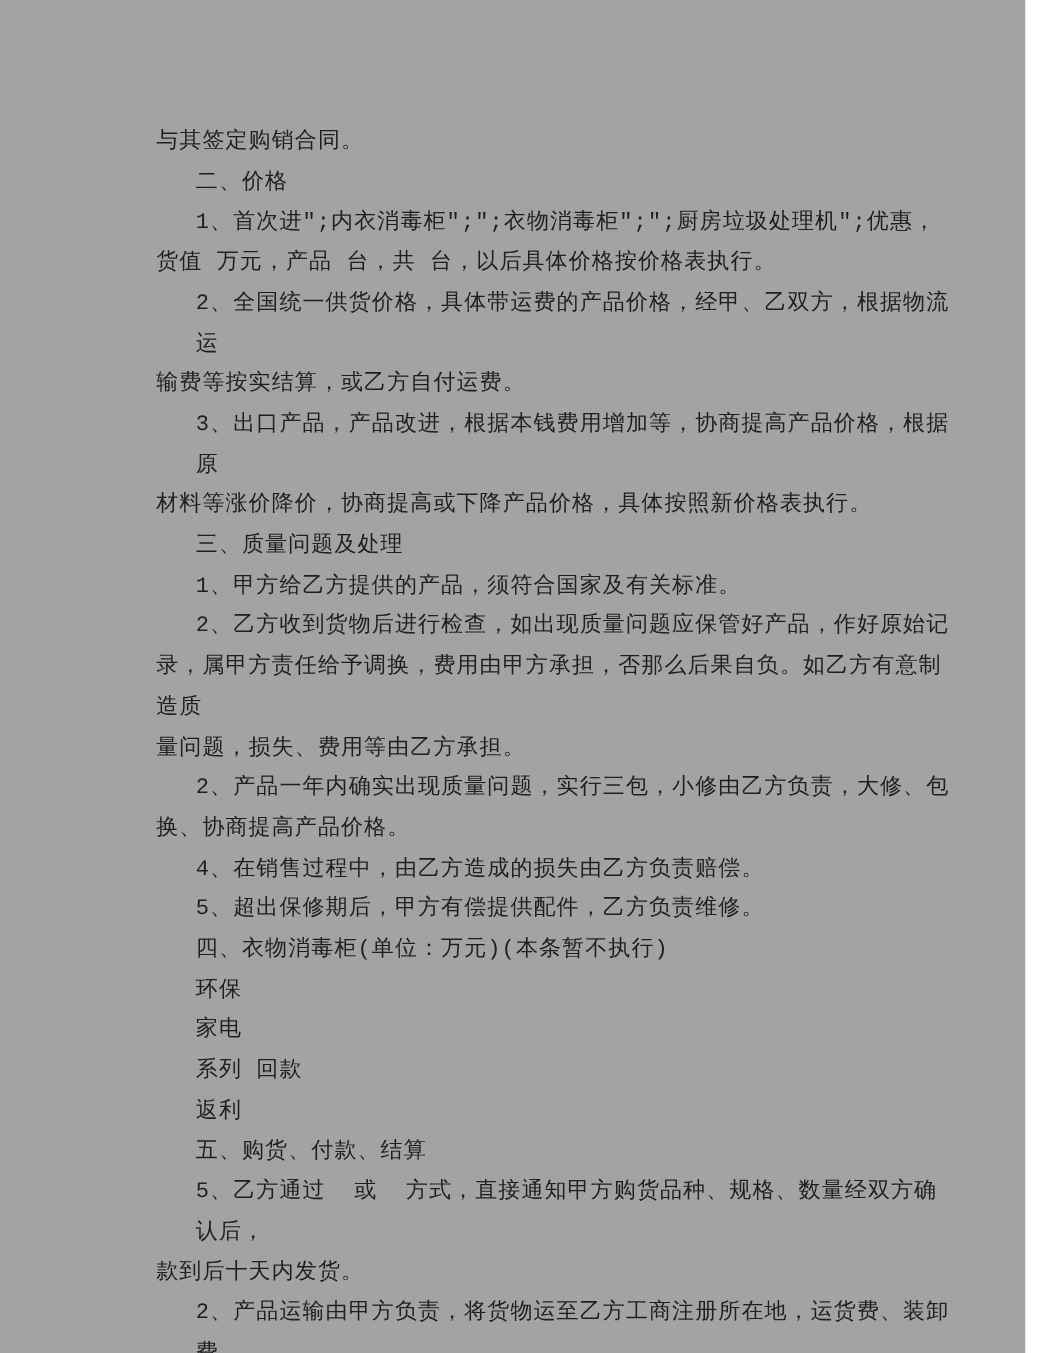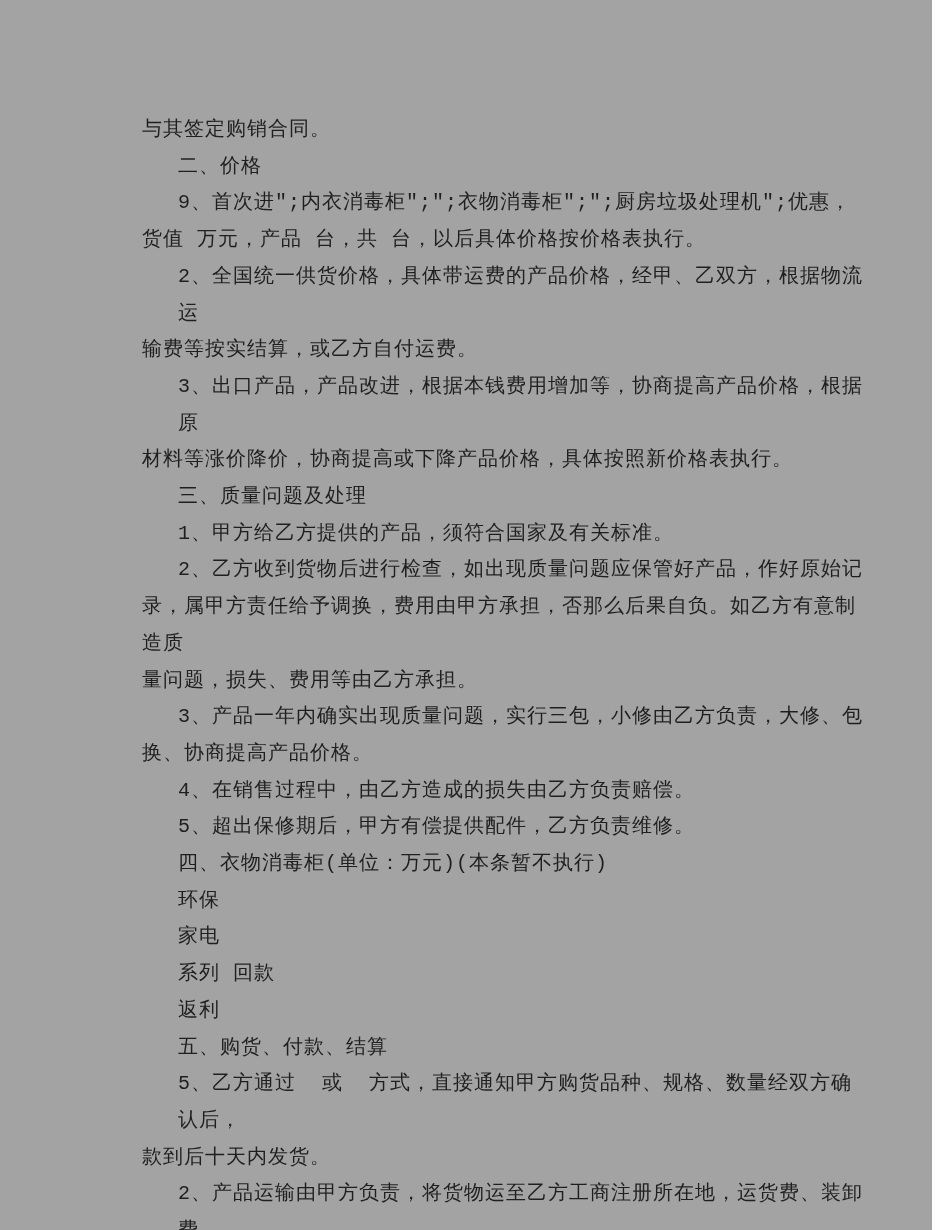--- a/index.html
+++ b/index.html
@@ -34,32 +34,32 @@
     padding-left: 36px;
   }
 </style>
 </head>
 <body>
 
 <div class="page">
   <div class="doc">
     <div class="ln">与其签定购销合同。</div>
     <div class="ln ind">二、价格</div>
-    <div class="ln ind">9、首次进″;内衣消毒柜″;″;衣物消毒柜″;″;厨房垃圾处理机″;优惠，</div>
+    <div class="ln ind">1、首次进″;内衣消毒柜″;″;衣物消毒柜″;″;厨房垃圾处理机″;优惠，</div>
     <div class="ln">货值 万元，产品 台，共 台，以后具体价格按价格表执行。</div>
     <div class="ln ind">2、全国统一供货价格，具体带运费的产品价格，经甲、乙双方，根据物流运</div>
     <div class="ln">输费等按实结算，或乙方自付运费。</div>
     <div class="ln ind">3、出口产品，产品改进，根据本钱费用增加等，协商提高产品价格，根据原</div>
     <div class="ln">材料等涨价降价，协商提高或下降产品价格，具体按照新价格表执行。</div>
     <div class="ln ind">三、质量问题及处理</div>
     <div class="ln ind">1、甲方给乙方提供的产品，须符合国家及有关标准。</div>
     <div class="ln ind">2、乙方收到货物后进行检查，如出现质量问题应保管好产品，作好原始记</div>
     <div class="ln">录，属甲方责任给予调换，费用由甲方承担，否那么后果自负。如乙方有意制造质</div>
     <div class="ln">量问题，损失、费用等由乙方承担。</div>
-    <div class="ln ind">3、产品一年内确实出现质量问题，实行三包，小修由乙方负责，大修、包</div>
+    <div class="ln ind">2、产品一年内确实出现质量问题，实行三包，小修由乙方负责，大修、包</div>
     <div class="ln">换、协商提高产品价格。</div>
     <div class="ln ind">4、在销售过程中，由乙方造成的损失由乙方负责赔偿。</div>
     <div class="ln ind">5、超出保修期后，甲方有偿提供配件，乙方负责维修。</div>
     <div class="ln ind">四、衣物消毒柜(单位：万元)(本条暂不执行)</div>
     <div class="ln ind">环保</div>
     <div class="ln ind">家电</div>
     <div class="ln ind">系列 回款</div>
     <div class="ln ind">返利</div>
     <div class="ln ind">五、购货、付款、结算</div>
     <div class="ln ind">5、乙方通过  或  方式，直接通知甲方购货品种、规格、数量经双方确认后，</div>

